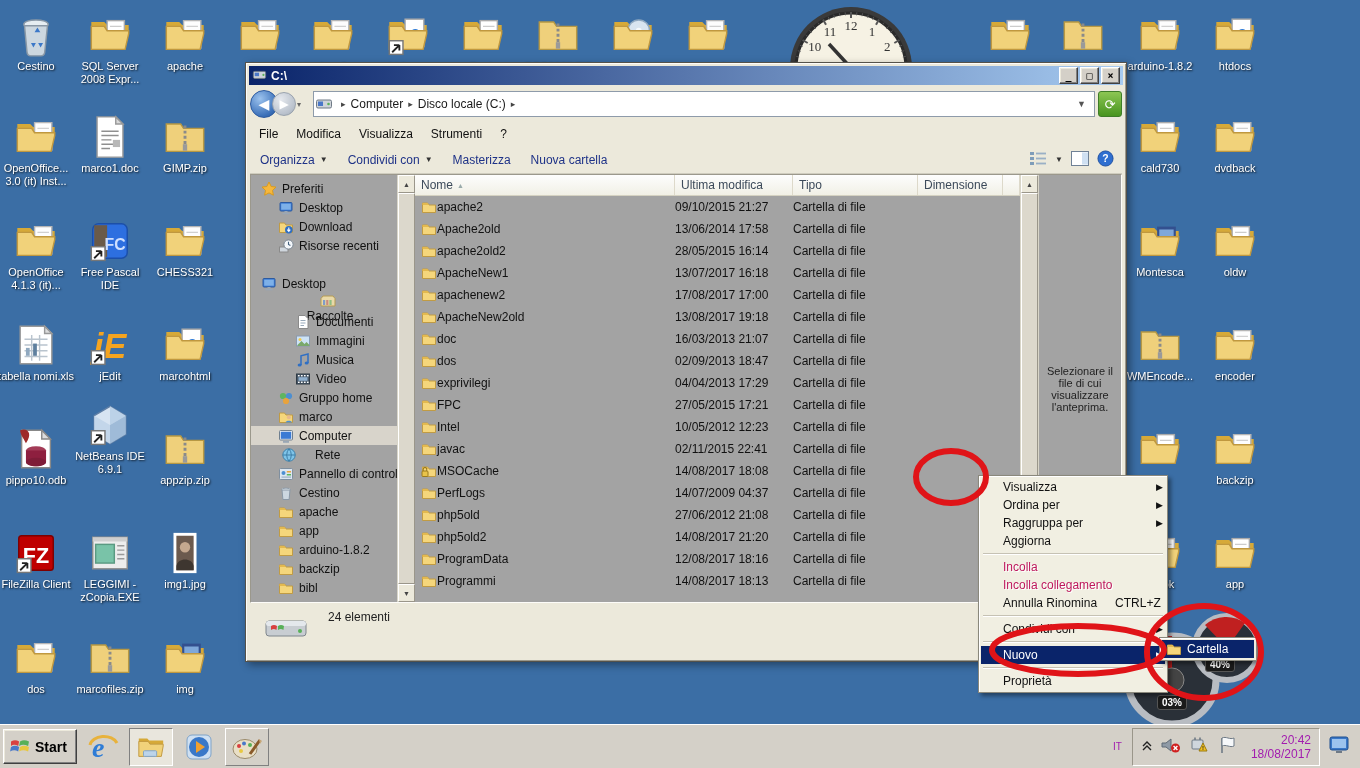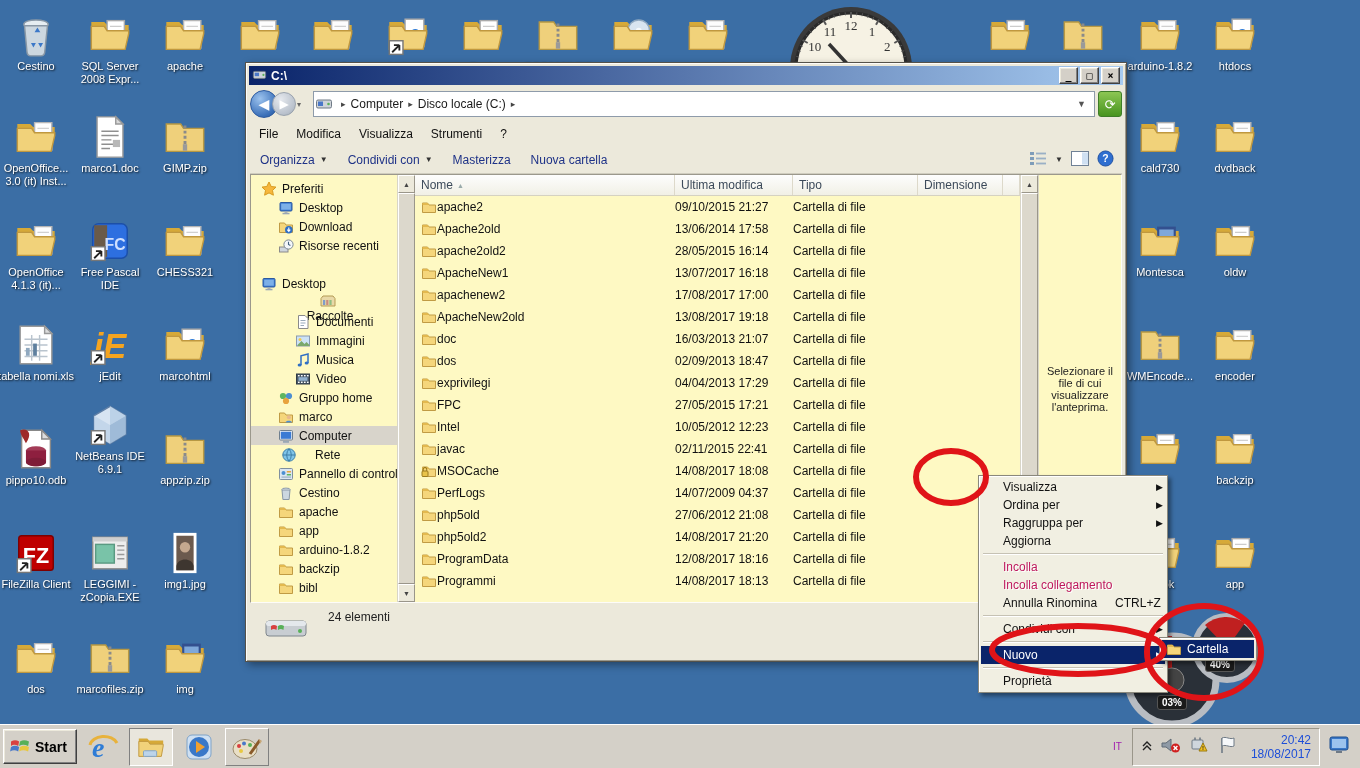--- a/index.html
+++ b/index.html
@@ -51,21 +51,21 @@
   #menubar{position:absolute;left:4px;top:61px;right:4px;height:20px;display:flex;
            align-items:center;font-size:12px;color:#111;}
   #menubar span{padding:2px 9px;}
   #toolbar{position:absolute;left:4px;top:83px;right:4px;height:27px;display:flex;
            align-items:center;font-size:12px;color:#1e3287;
            border-bottom:1px solid #cfccbe;}
   #toolbar .titem{padding:4px 10px;display:flex;align-items:center;gap:5px;}
   #toolbar .caret{font-size:8px;color:#333;}
   #toolbar .right{margin-left:auto;display:flex;align-items:center;gap:8px;padding-right:8px;}
   
-  #main{position:absolute;left:4px;top:111px;right:4px;bottom:58px;background:#fef9c3;
+  #main{position:absolute;left:4px;top:111px;right:4px;bottom:58px;background:#a3a3a3;
         border:1px solid #9b988c;border-bottom-color:#fdfcf9;border-right-color:#fdfcf9;display:flex;}
   #sidebar{width:146px;padding-top:4px;font-size:12px;color:#111;overflow:hidden;}
   .snav{height:19px;display:flex;align-items:center;white-space:nowrap;}
   .snav .sic{width:16px;height:16px;margin-right:5px;flex:none;}
   .snav.sel{background:#d8d4cb;}
   .sgap{height:19px;}
   .vscroll{width:17px;background:#f0eee6;border-left:1px solid #d8d5c8;display:flex;flex-direction:column;}
   .sbtn{height:16px;background:#ece9db;border:1px solid;border-color:#fff #9a968a #9a968a #fff;
         font-size:7px;color:#444;display:flex;align-items:center;justify-content:center;}
   .sthumb{background:#dcd8cc;border:1px solid;border-color:#fff #9a968a #9a968a #fff;}
@@ -101,21 +101,21 @@
              border:1px solid;border-color:#fff #404040 #404040 #fff;
              box-shadow:inset -1px -1px 0 #808080,inset 1px 1px 0 #ece9db;
              display:flex;align-items:center;gap:5px;font-weight:bold;font-size:14px;color:#000;}
   .qbtn{width:42px;height:36px;display:flex;align-items:center;justify-content:center;margin-left:5px;}
   .qbtn.pressed{border:1px solid;border-color:#808080 #fff #fff #808080;background:#e9e6dd;}
   .qbtn.raised{border:1px solid;border-color:#fff #808080 #808080 #fff;}
   #tray{margin-left:auto;display:flex;align-items:center;height:100%;}
   #lang{font-size:10px;color:#a21caf;padding:0 10px;}
   #traybox{height:36px;border:1px solid;border-color:#9a968a #fff #fff #9a968a;
            display:flex;align-items:center;padding:0 8px;gap:7px;}
-  #tclock{font-size:12px;color:#1d4ed8;text-align:right;line-height:14px;padding-left:6px;}
+  #tclock{font-size:12px;color:#a21caf;text-align:right;line-height:14px;padding-left:6px;}
   #showdesk{padding:0 8px;}
 </style>
 </head>
 <body>
 
 <div id="clock-gadget"><svg width="124" height="124" viewBox="0 0 124 124">
       <circle cx="62" cy="62" r="61" fill="#3a3a3a"></circle>
       <circle cx="62" cy="62" r="55" fill="#f6f2e4" stroke="#2a2a2a" stroke-width="3"></circle>
       <line x1="62" y1="12" x2="62" y2="6" stroke="#555" stroke-width="2"></line>
       <line x1="67.54000855318563" y1="9.290339545481515" x2="67.8535939429886" y2="6.3067738593766975" stroke="#555" stroke-width="1"></line>

